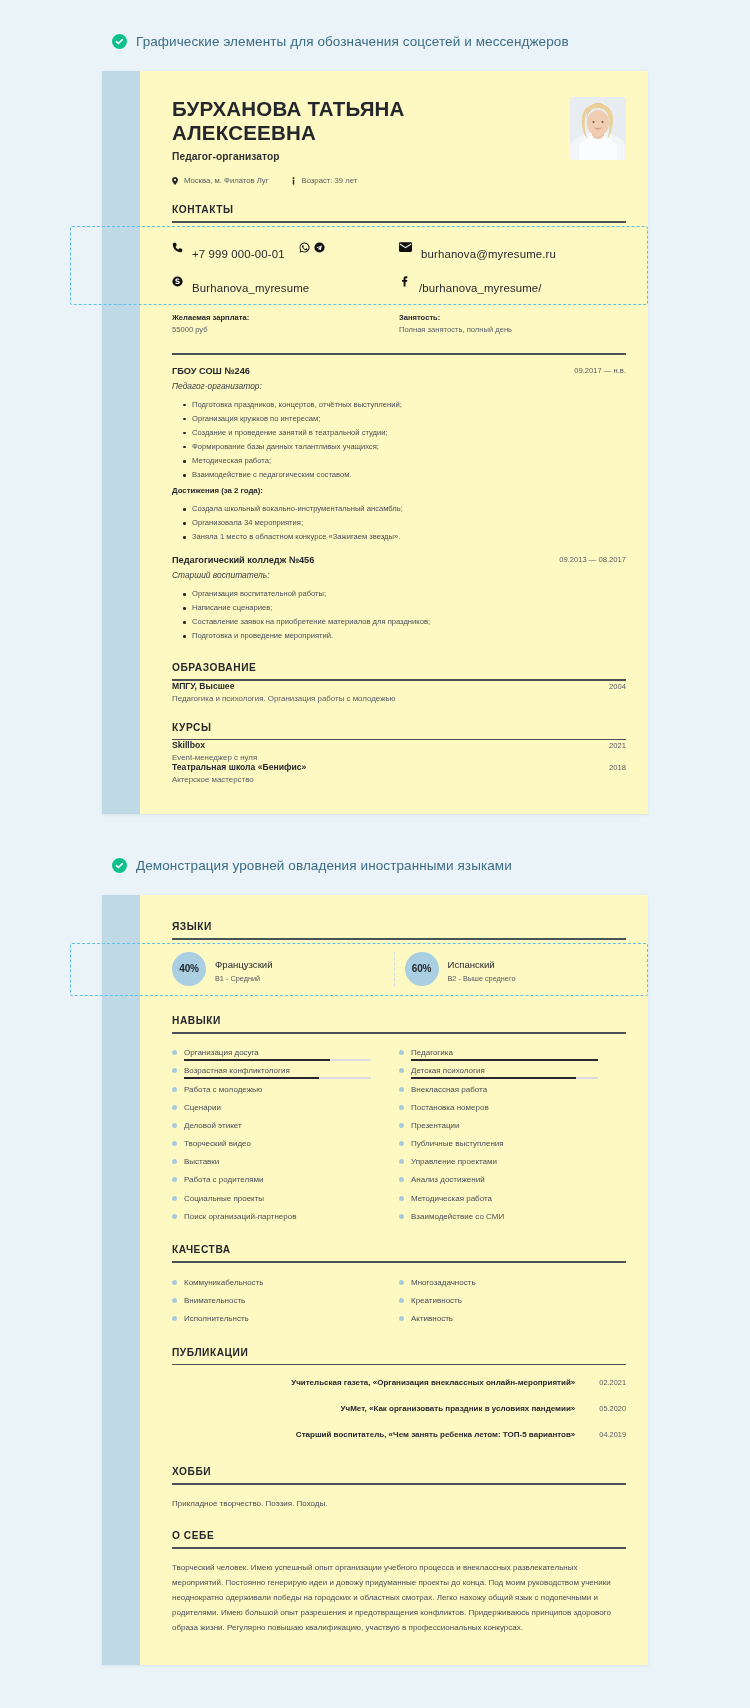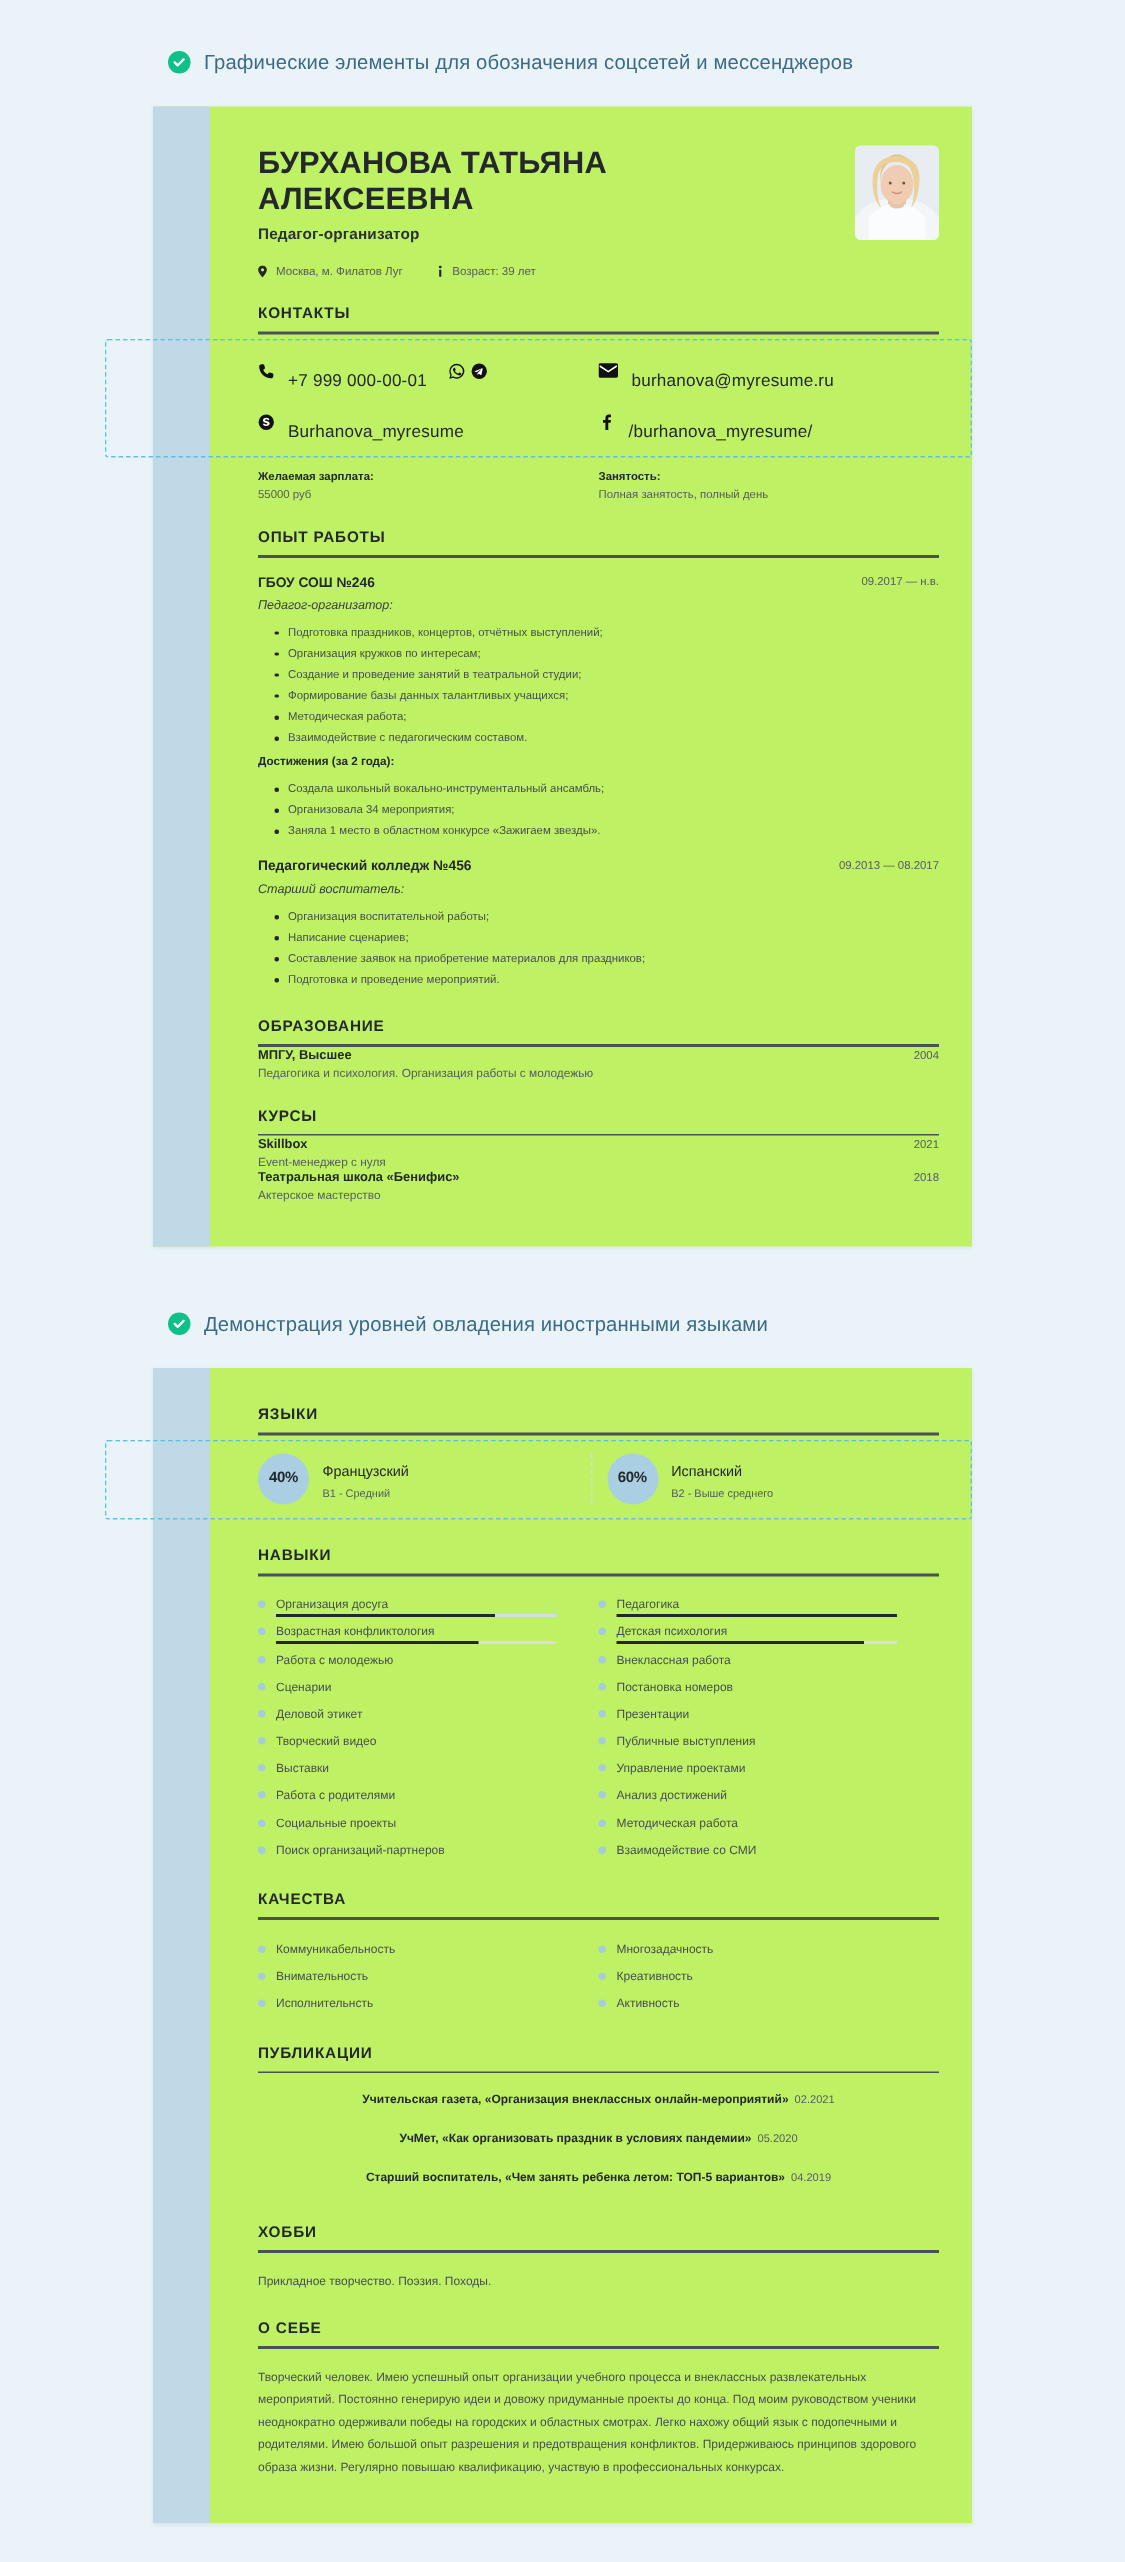--- a/index.html
+++ b/index.html
@@ -29,21 +29,21 @@
   .callout-text {
     font-size: 13.5px;
     color: #3c6b85;
     letter-spacing: .1px;
   }
 
   
   .sheet-wrap { position: relative; padding: 0 102px; }
   .sheet {
     position: relative;
-    background: #bef264;
+    background: #fef9c3;
     box-shadow: 0 1px 3px rgba(60,90,110,.10);
     min-height: 100px;
   }
   .sheet-stripe {
     position: absolute;
     left: 0; top: 0; bottom: 0;
     width: 38px;
     background: #bfd9e7;
   }
   .sheet-inner {
@@ -223,22 +223,22 @@
   .chip .bar-bg {
     position: absolute;
     left: 12px;
     bottom: 1px;
     height: 1.6px;
     background: #d7dde1;
   }
 
   
   .pub-row {
-    display: flex; justify-content: center; align-items: baseline;
-    gap: 4px;
+    display: flex; justify-content: flex-end; align-items: baseline;
+    gap: 24px;
     padding: 8.5px 0;
   }
   .pub-title { font-size: 8px; font-weight: 700; color: #24282c; }
   .pub-date { font-size: 7.4px; color: #555c62; white-space: nowrap; }
 
   
   .plain { font-size: 8px; line-height: 1.9; color: #474e54; padding-top: 11px; }
 
   
   .footer {
@@ -373,21 +373,20 @@
             <div class="salary-label">Желаемая зарплата:</div>
             <div class="salary-value">55000 руб</div>
           </div>
           <div class="salary-col">
             <div class="salary-label">Занятость:</div>
             <div class="salary-value">Полная занятость, полный день</div>
           </div>
         </div>
 
         <div class="sec">
-          <div class="sec-title">ОПЫТ РАБОТЫ</div>
           <div class="sec-rule"></div>
           <div id="experience-list">
               <div class="job">
                 <div class="job-head">
       <span class="job-org">ГБОУ СОШ №246</span>
       <span class="job-date">09.2017 — н.в.</span>
     </div>
     <div class="job-role">Педагог-организатор:</div>
     <ul class="bullets">
                   <li>Подготовка праздников, концертов, отчётных выступлений;</li>

